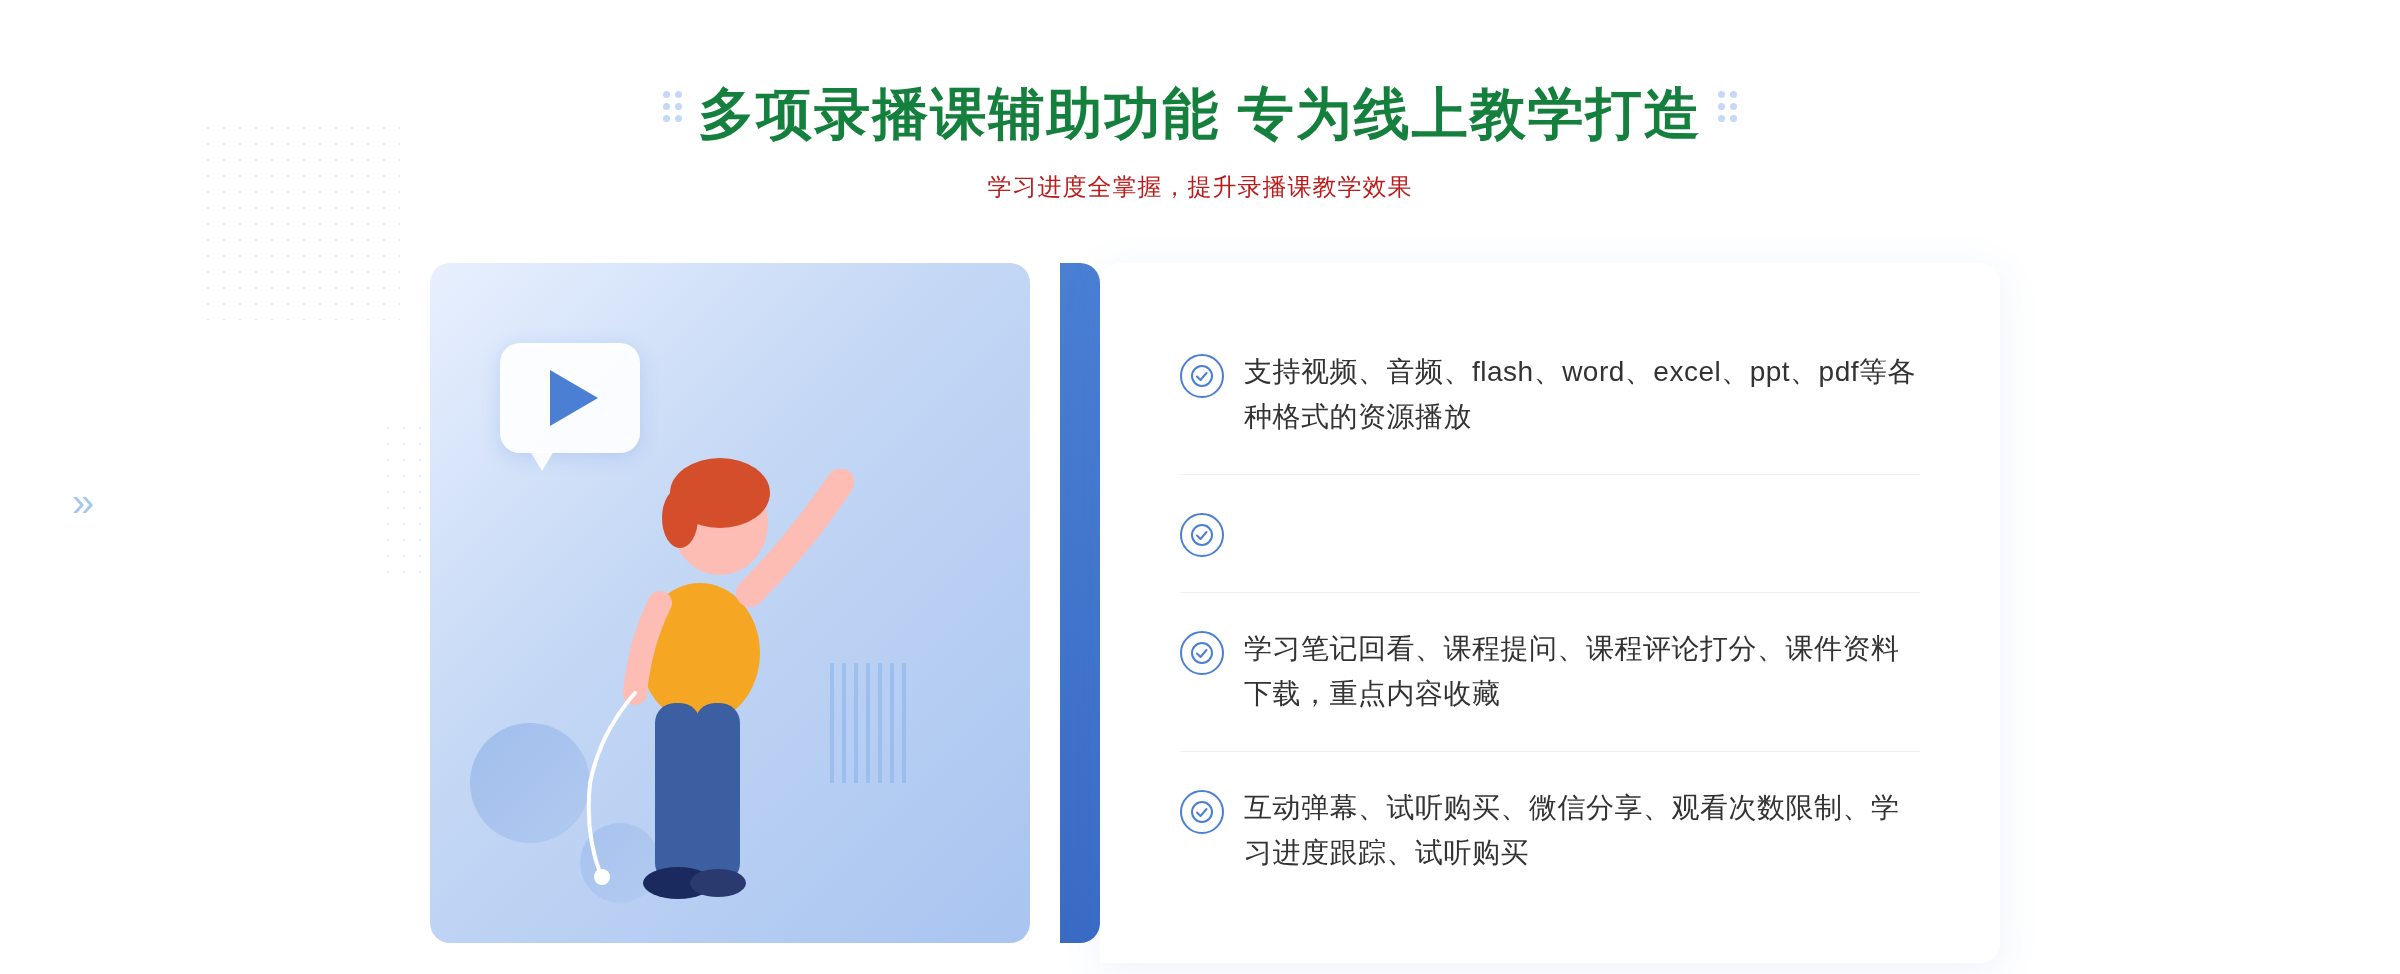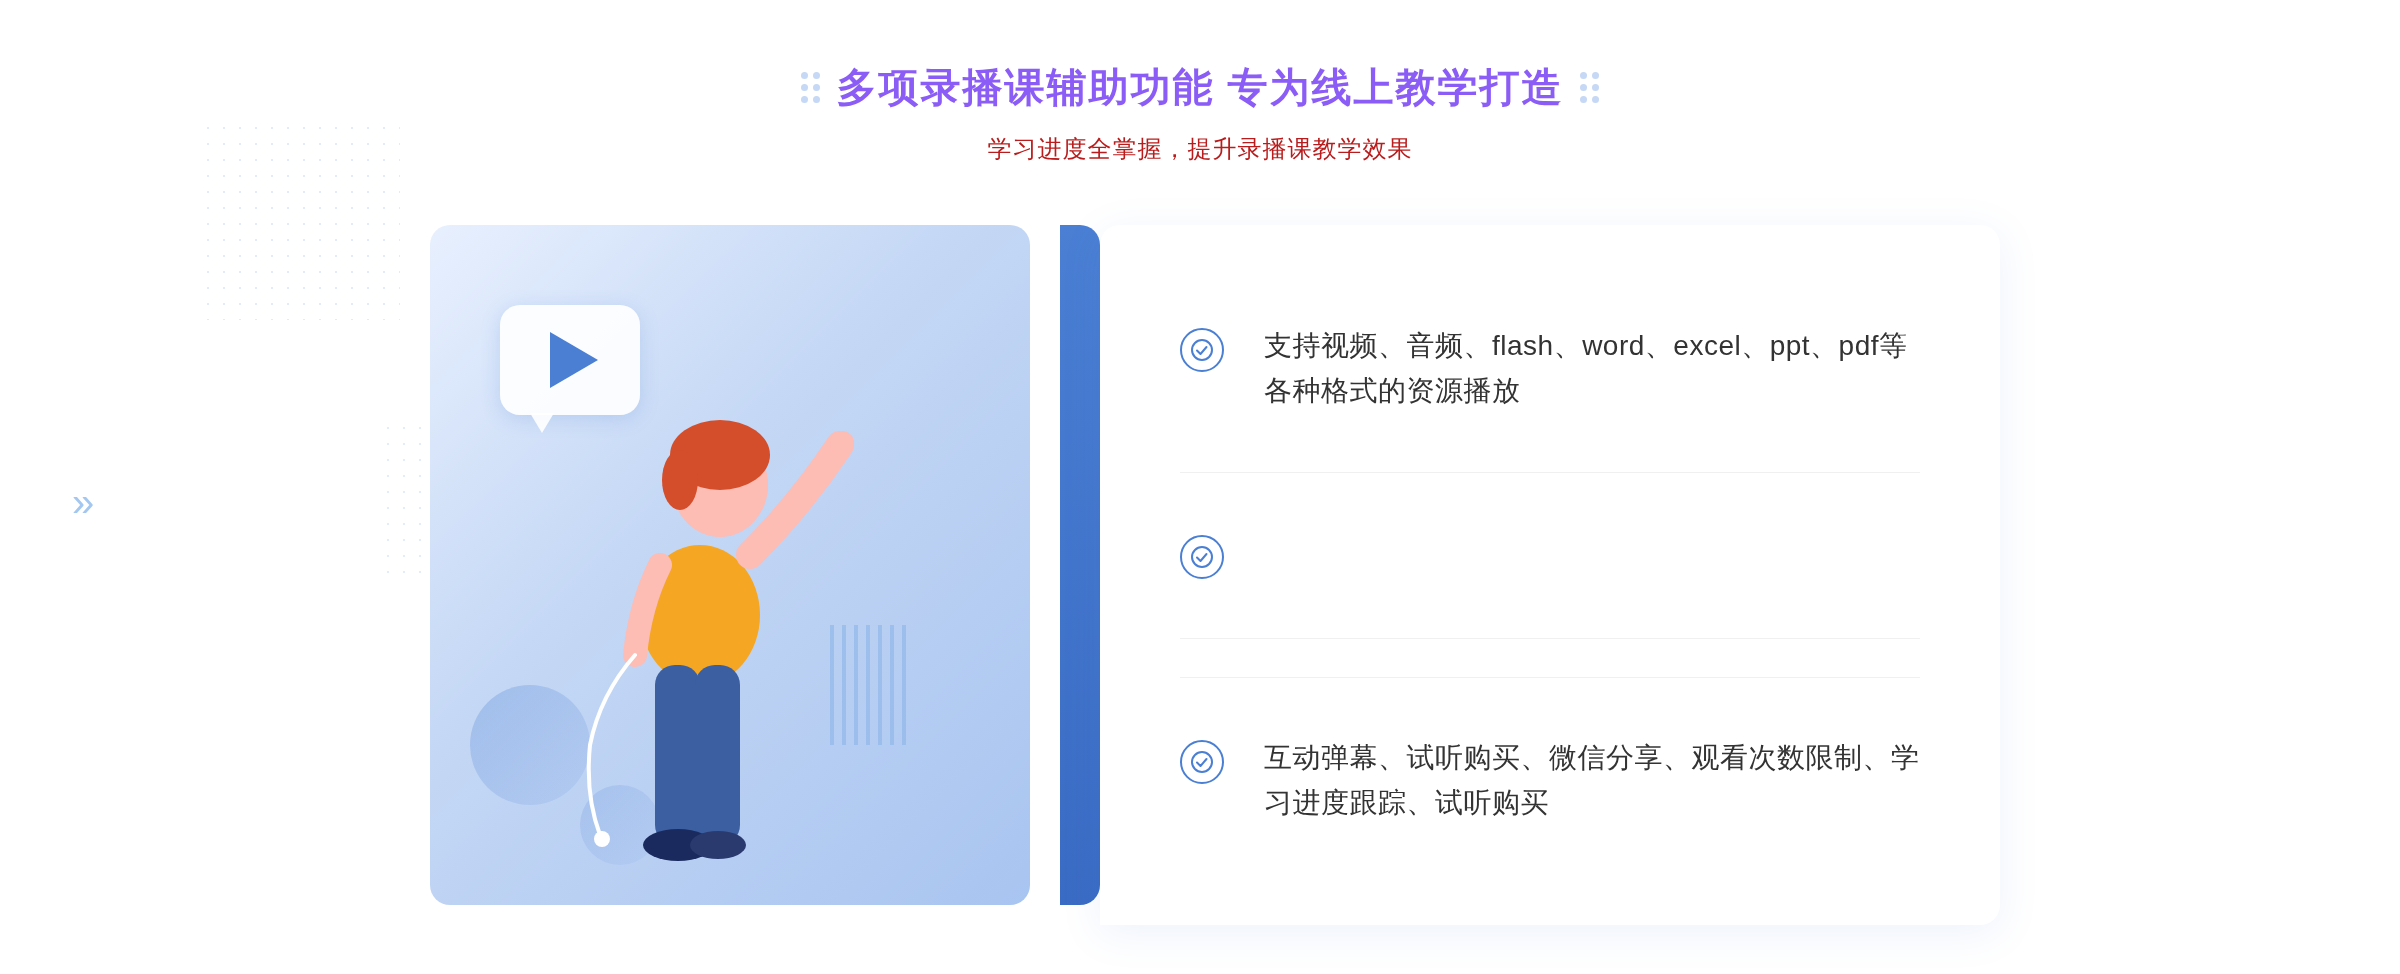--- a/index.html
+++ b/index.html
@@ -86,24 +86,25 @@
 
     .dots-icon span i {
       width: 7px;
       height: 7px;
       background: #c5d8f5;
       border-radius: 50%;
       display: inline-block;
     }
 
     .header-title {
-      font-size: 40px;
+      font-size: 56px;
       font-weight: 700;
-      color: #8b5cf6;
+      color: #15803d;
       letter-spacing: 2px;
+      margin-top: 17px;
     }
 
     .header-subtitle {
       font-size: 24px;
       color: #b91c1c;
       letter-spacing: 1px;
     }
 
     .main-content {
       display: flex;
@@ -255,21 +256,21 @@
       flex-direction: column;
       justify-content: space-around;
       min-height: 680px;
       position: relative;
       z-index: 6;
     }
 
     .feature-item {
       display: flex;
       align-items: flex-start;
-      gap: 40px;
+      gap: 20px;
       padding: 20px 0;
     }
 
     .check-icon {
       width: 44px;
       height: 44px;
       flex-shrink: 0;
       margin-top: 4px;
     }
 
@@ -409,20 +410,31 @@
             <svg width="24" height="24" viewBox="0 0 24 24" fill="none" xmlns="http://www.w3.org/2000/svg">
               <circle cx="12" cy="12" r="10" stroke="#4a7fd4" stroke-width="2"></circle>
               <path d="M7 12.5l3.5 3.5 6-7" stroke="#4a7fd4" stroke-width="2" stroke-linecap="round" stroke-linejoin="round"></path>
             </svg>
           </div>
         </div>
       </div>
 
       <div class="feature-divider"></div>
 
+      <div class="feature-item">
+        <div class="check-icon">
+          <div class="check-circle">
+            <svg width="24" height="24" viewBox="0 0 24 24" fill="none" xmlns="http://www.w3.org/2000/svg">
+              <circle cx="12" cy="12" r="10" stroke="#4a7fd4" stroke-width="2"></circle>
+              <path d="M7 12.5l3.5 3.5 6-7" stroke="#4a7fd4" stroke-width="2" stroke-linecap="round" stroke-linejoin="round"></path>
+            </svg>
+          </div>
+        </div>
+        <span class="feature-text">学习笔记回看、课程提问、课程评论打分、课件资料下载，重点内容收藏</span>
+      </div>
 
       <div class="feature-divider"></div>
 
       <div class="feature-item">
         <div class="check-icon">
           <div class="check-circle">
             <svg width="24" height="24" viewBox="0 0 24 24" fill="none" xmlns="http://www.w3.org/2000/svg">
               <circle cx="12" cy="12" r="10" stroke="#4a7fd4" stroke-width="2"></circle>
               <path d="M7 12.5l3.5 3.5 6-7" stroke="#4a7fd4" stroke-width="2" stroke-linecap="round" stroke-linejoin="round"></path>
             </svg>

